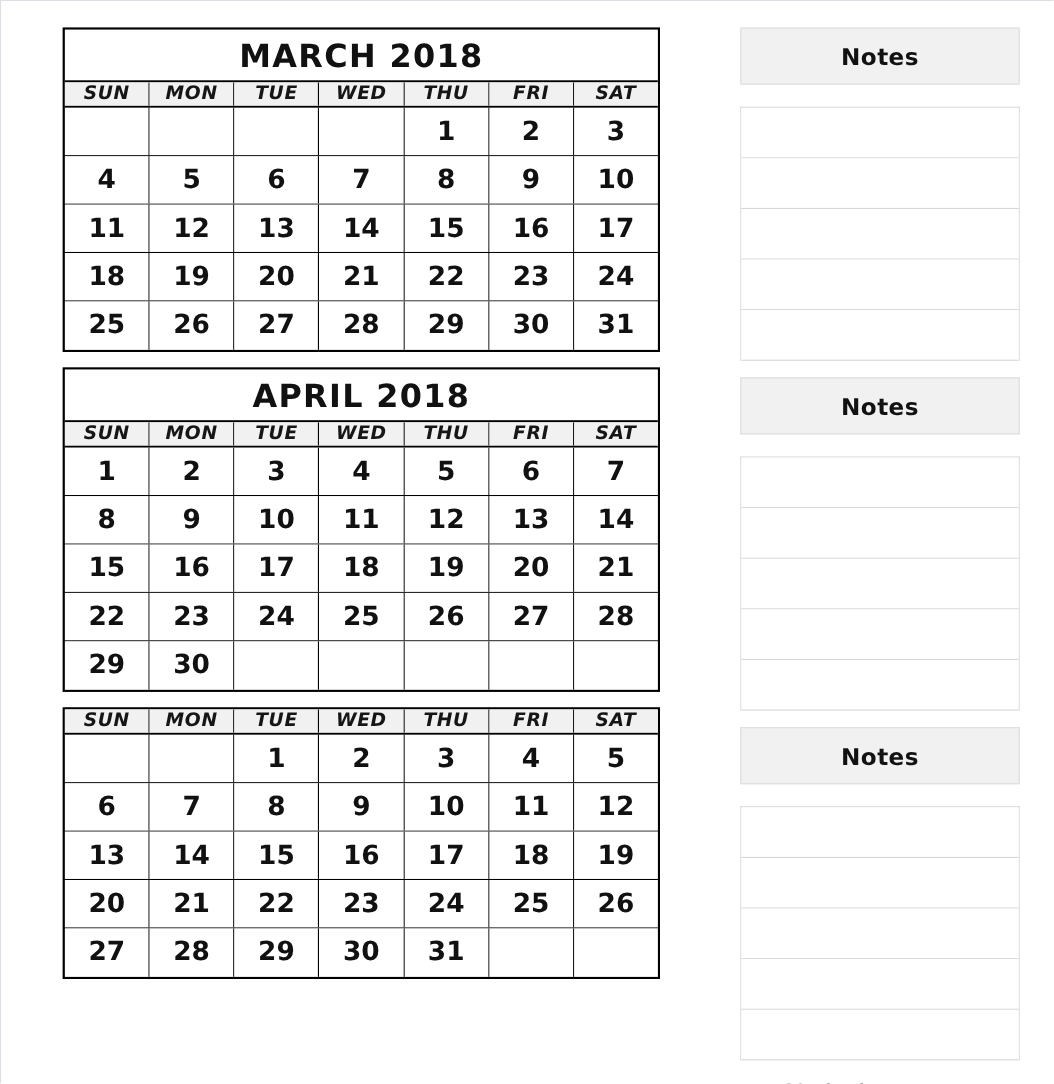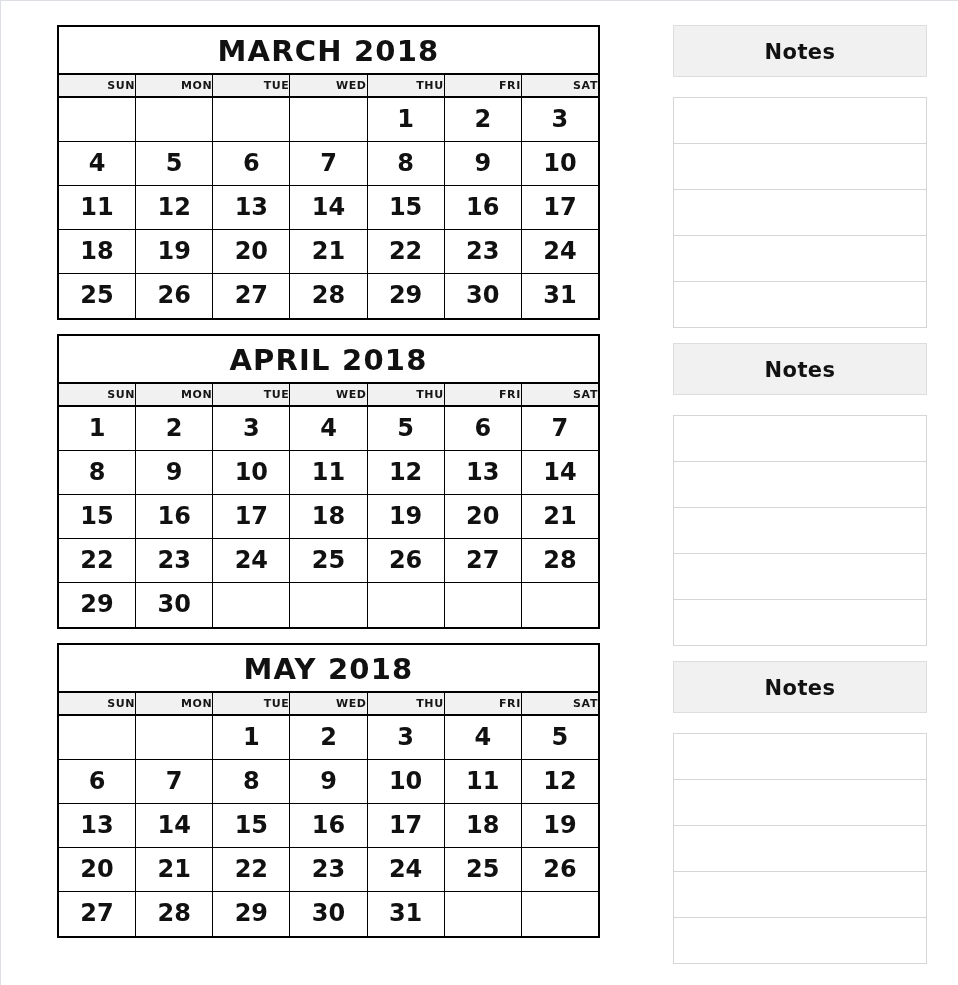--- a/index.html
+++ b/index.html
@@ -70,29 +70,30 @@
 
   .weekdays {
     display: flex;
     height: 23px;
     background: #f1f1f1;
     border-bottom: 2px solid #000000;
     box-sizing: border-box;
   }
   .weekday {
     flex: 1 1 0;
-    text-align: right;
-    font-size: 11px;
+    text-align: center;
+    font-size: 17px;
     font-weight: bold;
     line-height: 21px;
     letter-spacing: 0.6px;
     color: #161616;
     border-right: 1px solid #000000;
     box-sizing: border-box;
     background: #f1f1f1;
+    font-style: italic;
   }
   .weekday:last-child { border-right: none; }
 
   .week {
     display: flex;
     height: 44px;
     border-bottom: 1px solid #000000;
     box-sizing: border-box;
   }
   .week:last-child { border-bottom: none; }
@@ -275,21 +276,20 @@
             <div class="day">29</div>
             <div class="day">30</div>
             <div class="day empty"></div>
             <div class="day empty"></div>
             <div class="day empty"></div>
             <div class="day empty"></div>
             <div class="day empty"></div>
           </div>
         </div>
         <div class="month">
-          <div class="month-title">MAY 2018</div>
           <div class="weekdays">
             <div class="weekday">SUN</div>
             <div class="weekday">MON</div>
             <div class="weekday">TUE</div>
             <div class="weekday">WED</div>
             <div class="weekday">THU</div>
             <div class="weekday">FRI</div>
             <div class="weekday">SAT</div>
           </div>
           <div class="week">

